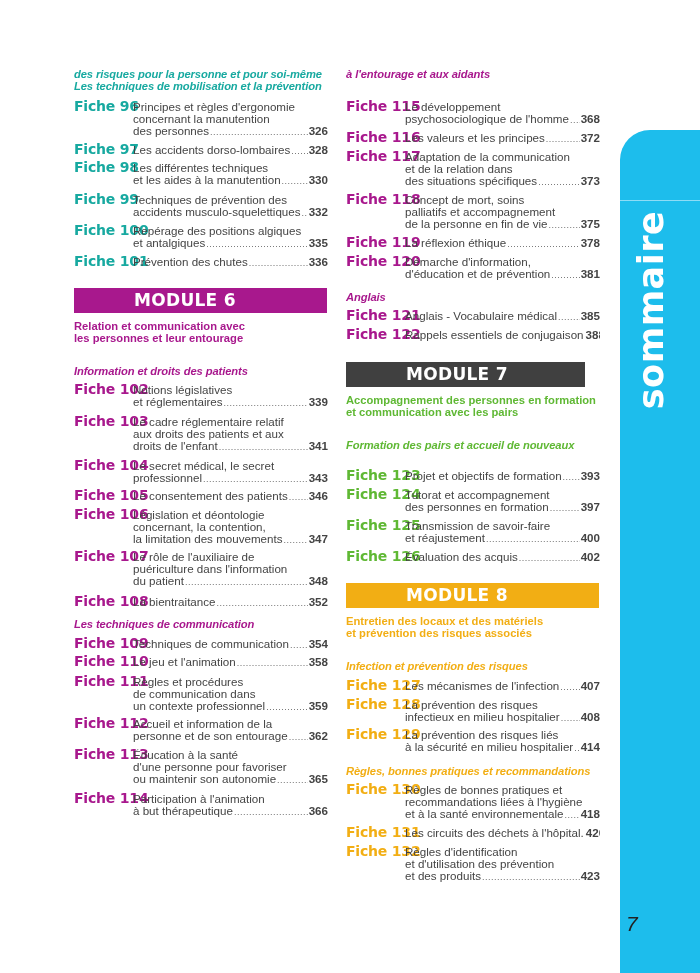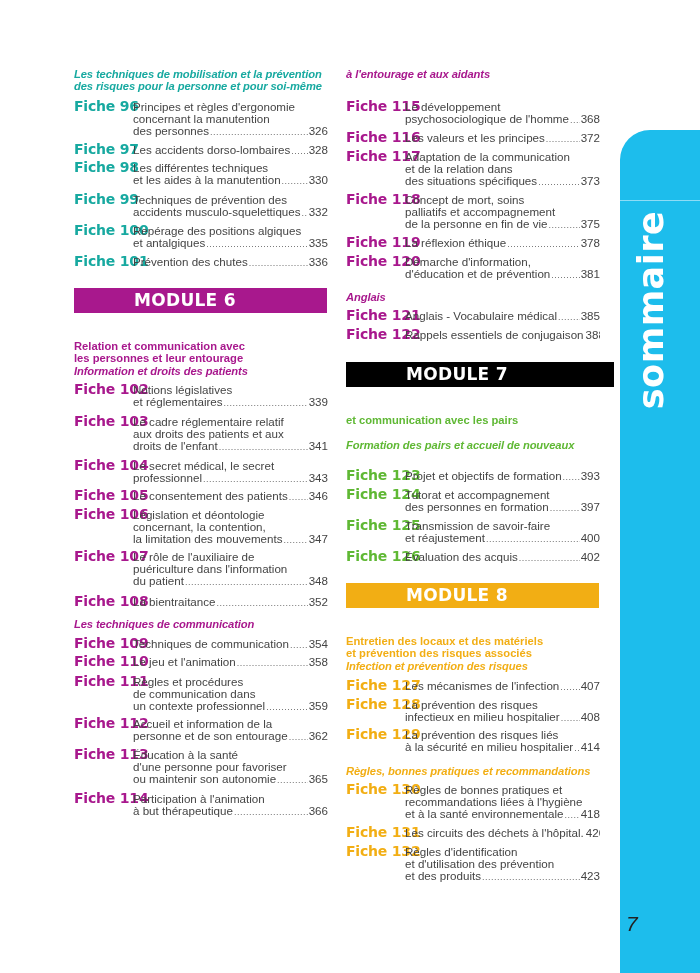--- a/index.html
+++ b/index.html
@@ -3,32 +3,32 @@
 <meta charset="utf-8">
 <style>
   html, body { margin:0; padding:0; }
   body { width:700px; height:973px; background:#ffffff; position:relative; overflow:hidden;
          font-family:"Liberation Sans", "DejaVu Sans", sans-serif; color:#3a3a3a; }
   .col { position:absolute; top:0; }
   .col-left { left:74px; width:254px; }
   .col-right { left:346px; width:253px; }
   .sec-title { position:absolute; left:0; width:260px; font-style:italic; font-weight:bold;
                font-size:11.2px; line-height:12px; letter-spacing:-0.1px; }
-  .mod-sub { position:absolute; left:0; width:260px; font-weight:bold; font-size:11.2px; line-height:12px;margin-top:20px; }
+  .mod-sub { position:absolute; left:0; width:260px; font-weight:bold; font-size:11.2px; line-height:12px; }
   .entry { position:absolute; left:0; width:254px; }
   .fiche { position:absolute; left:0; top:-2px; font-weight:bold; font-size:14px; line-height:15px;
            letter-spacing:-0.2px; white-space:nowrap; font-family:"DejaVu Sans", sans-serif;text-align:right; }
   .title { position:absolute; left:59px; right:0; font-size:11.6px; line-height:12.2px; color:#444; }
   .title .ln { display:block; white-space:nowrap; overflow:hidden; }
   .title .last { display:flex; align-items:baseline; }
   .title .last .txt { white-space:nowrap; }
   .title .last .dots { flex:1; overflow:hidden; white-space:nowrap; margin:0 1px; color:#666;
                        letter-spacing:0.5px; font-size:9px; }
   .title .last .dots::before { content:"................................................................................................................"; }
-  .title .last .pg { white-space:nowrap; }
+  .title .last .pg { white-space:nowrap;font-weight:bold; }
   .module-bar { position:absolute; left:0; height:25px; color:#fff; font-weight:bold; font-size:17px;
                 line-height:25px; font-family:"DejaVu Sans", sans-serif; letter-spacing:0.3px; }
   .module-bar span { position:absolute; left:60px; top:0; }
   .teal { color:#17a9a0; }
   .magenta { color:#a8188d; }
   .green { color:#5fb834; }
   .yellow { color:#f2ae14; }
   .side-tab { position:absolute; left:620px; top:130px; width:80px; height:843px; background:#1dbdec;
               border-top-left-radius:30px; }
   .side-line { position:absolute; left:620px; top:200px; width:80px; height:1px; background:#8edcf6; }
@@ -40,22 +40,22 @@
 </head>
 <body>
 
 <div class="side-tab"></div>
 <div class="side-line"></div>
 <div class="side-label">sommaire</div>
 <div class="page-num">7</div>
 
 <div class="col col-left">
   <div class="sec-title teal" style="top:68px">
-    <div>Les techniques de mobilisation et la prévention</div>
-      <div>des risques pour la personne et pour soi-même</div>
+    <div>des risques pour la personne et pour soi-même</div>
+      <div>Les techniques de mobilisation et la prévention</div>
   </div>
   <div id="L1">
       <div class="entry" style="top: 101px;">
         <div class="fiche teal">Fiche 96</div>
         <div class="title">
           <span class="ln">Principes et règles d'ergonomie</span>
           <span class="ln">concernant la manutention</span>
           <span class="ln last">
             <span class="txt">des personnes</span>
             <span class="dots"></span>
@@ -374,24 +374,25 @@
         <div class="title">
           <span class="ln last">
             <span class="txt">Rappels essentiels de conjugaison</span>
             <span class="dots"></span>
             <span class="pg">388</span>
           </span>
         </div>
       </div>
     </div>
 
-  <div class="module-bar" style="top:362px;width:268px;background:#000000">
+  <div class="module-bar" style="top:362px;width:239px;background:#404040">
     <span>MODULE 7</span>
   </div>
   <div class="mod-sub green" style="top:394px">
+    <div>Accompagnement des personnes en formation</div>
       <div>et communication avec les pairs</div>
   </div>
   <div class="sec-title green" style="top:439px">
     <div>Formation des pairs et accueil de nouveaux</div>
   </div>
   <div id="R3">
       <div class="entry" style="top: 470px;">
         <div class="fiche green">Fiche 123</div>
         <div class="title">
           <span class="ln last">

